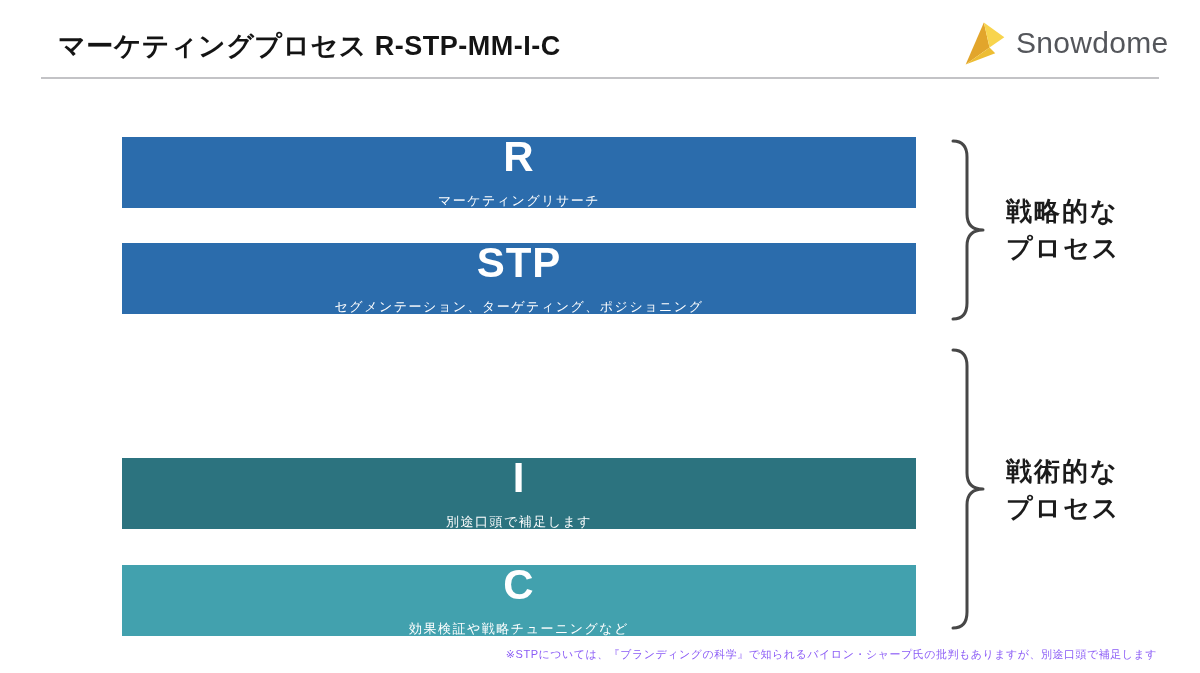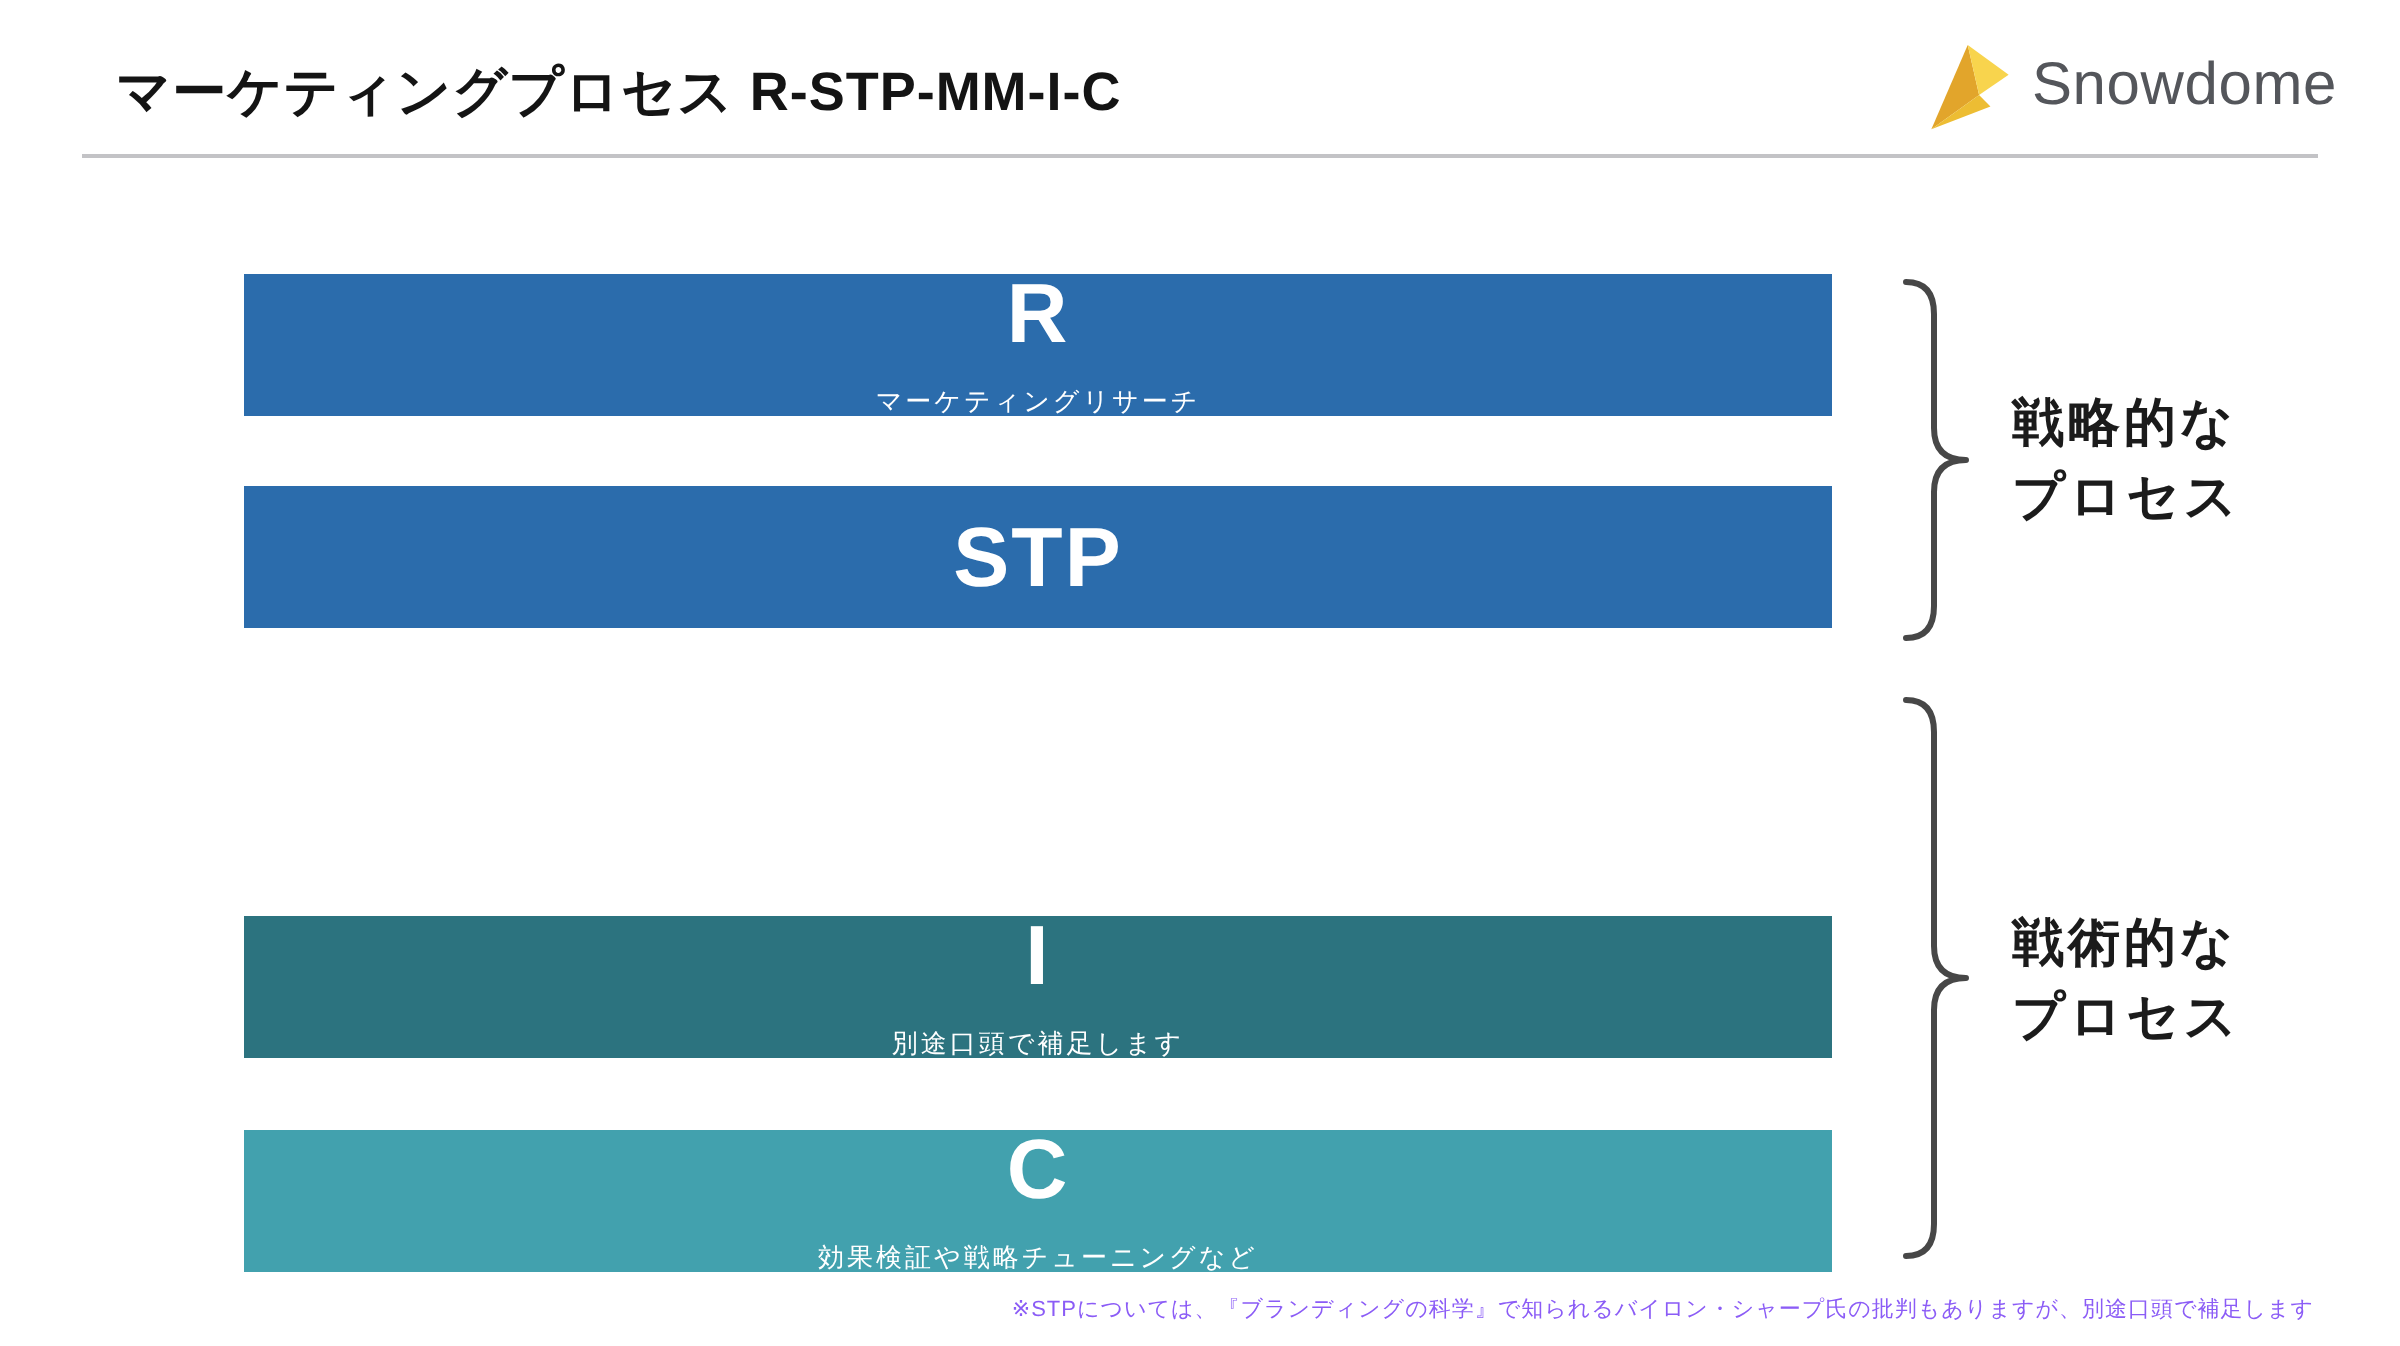--- a/index.html
+++ b/index.html
@@ -119,20 +119,21 @@
 
   <div class="divider"></div>
 
   <div class="bar bar-r" style="background-color: rgb(43, 108, 172);">
     <div class="bar-letter">R</div>
     <div class="bar-sub">マーケティングリサーチ</div>
   </div>
 
   <div class="bar bar-stp" style="background-color: rgb(43, 108, 172);">
     <div class="bar-letter">STP</div>
+    <div class="bar-sub">セグメンテーション、ターゲティング、ポジショニング</div>
   </div>
 
 
   <div class="bar bar-i" style="background-color: rgb(44, 115, 127);">
     <div class="bar-letter">I</div>
     <div class="bar-sub">別途口頭で補足します</div>
   </div>
 
   <div class="bar bar-c" style="background-color: rgb(66, 161, 174);">
     <div class="bar-letter">C</div>

